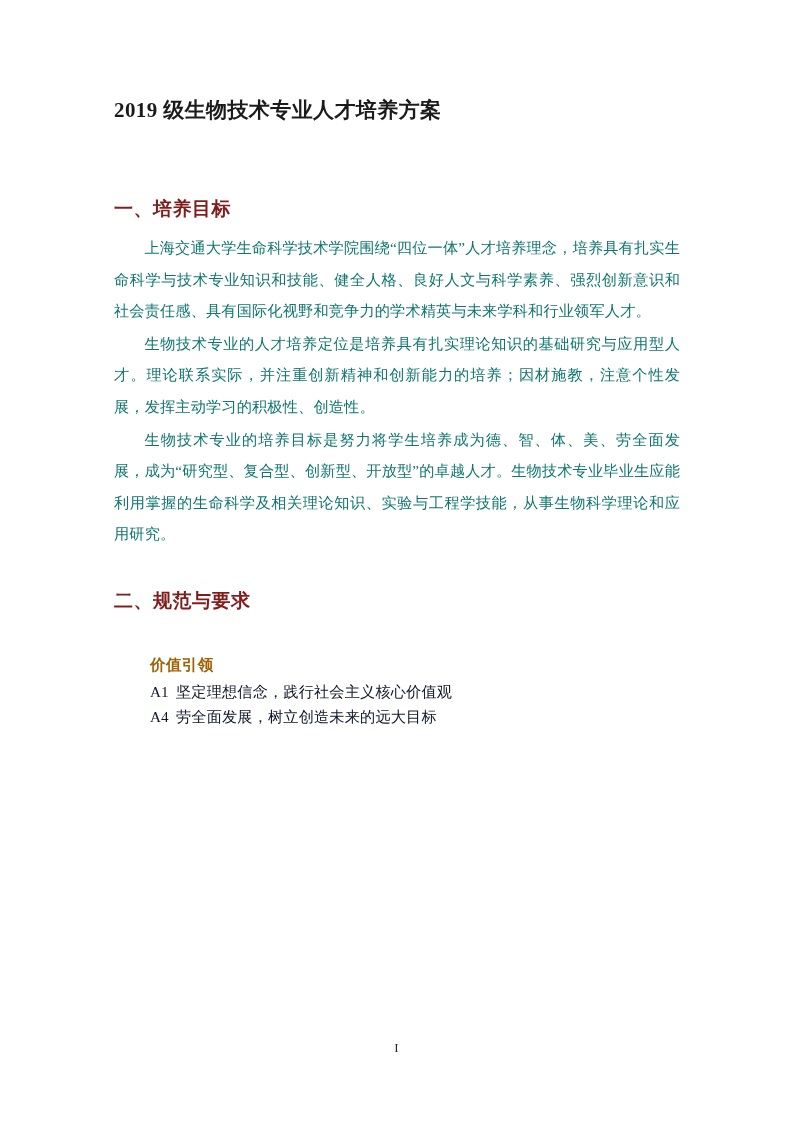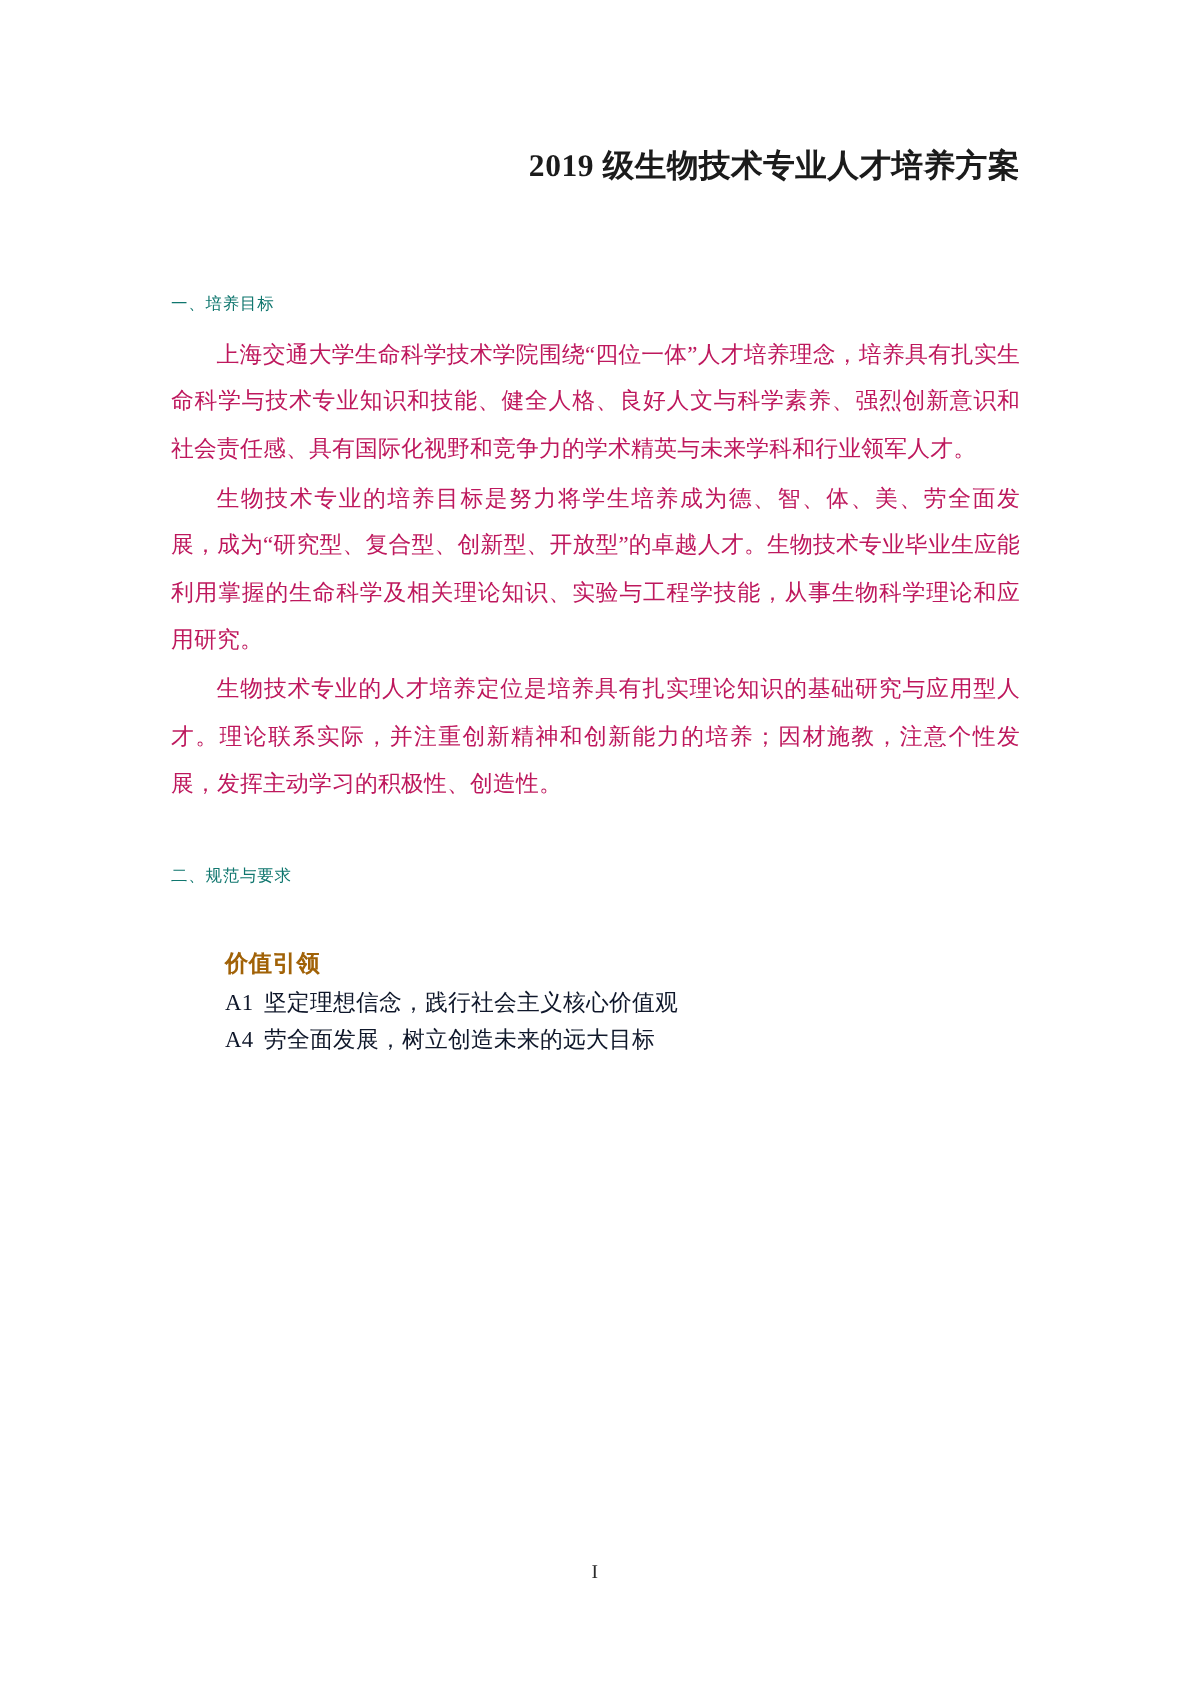--- a/index.html
+++ b/index.html
@@ -20,48 +20,48 @@
   }
   .content {
     position: absolute;
     left: 114px;
     top: 0;
     width: 566px;
   }
 
   
   .doc-title {
-    text-align: right;
+    text-align: left;
     font-size: 21px;
     font-weight: bold;
     letter-spacing: 0.4px;
     color: #1b1b1b;
     margin: 0;
     padding-top: 96px;
     line-height: 1.35;
     font-family: "Liberation Serif", "DejaVu Serif", serif;
   }
 
   
   .section-heading {
-    font-size: 11px;
-    font-weight: normal;
-    color: #0f766e;
+    font-size: 19px;
+    font-weight: bold;
+    color: #7f1d1d;
     margin: 0;
     line-height: 1.4;
     letter-spacing: 0.5px;
     font-family: "DejaVu Sans", "Liberation Sans", sans-serif;
   }
   .sec1-head { margin-top: 71px; }
   .sec2-head { margin-top: 37px; }
 
   
   .para {
     font-size: 15.2px;
-    color: #be185d;
+    color: #0f766e;
     line-height: 2.08;
     text-align: justify;
     text-justify: inter-ideograph;
     text-indent: 2em;
     margin: 0;
     letter-spacing: 0.15px;
     font-family: "Liberation Serif", "DejaVu Serif", serif;
   }
   .para.first { margin-top: 10px; }
   .para + .para { margin-top: 1px; }
@@ -110,22 +110,22 @@
 <body>
 
 <div class="page">
   <div class="content">
 
     <h1 class="doc-title">2019 级生物技术专业人才培养方案</h1>
 
     <h2 class="section-heading sec1-head">一、培养目标</h2>
 
     <p class="para first">上海交通大学生命科学技术学院围绕“四位一体”人才培养理念，培养具有扎实生命科学与技术专业知识和技能、健全人格、良好人文与科学素养、强烈创新意识和社会责任感、具有国际化视野和竞争力的学术精英与未来学科和行业领军人才。</p>
+    <p class="para">生物技术专业的人才培养定位是培养具有扎实理论知识的基础研究与应用型人才。理论联系实际，并注重创新精神和创新能力的培养；因材施教，注意个性发展，发挥主动学习的积极性、创造性。</p>
     <p class="para">生物技术专业的培养目标是努力将学生培养成为德、智、体、美、劳全面发展，成为“研究型、复合型、创新型、开放型”的卓越人才。生物技术专业毕业生应能利用掌握的生命科学及相关理论知识、实验与工程学技能，从事生物科学理论和应用研究。</p>
-    <p class="para">生物技术专业的人才培养定位是培养具有扎实理论知识的基础研究与应用型人才。理论联系实际，并注重创新精神和创新能力的培养；因材施教，注意个性发展，发挥主动学习的积极性、创造性。</p>
 
     <h2 class="section-heading sec2-head">二、规范与要求</h2>
 
 
     <div class="sub-block">
       <h3 class="sub-heading">价值引领</h3>
 
       <p class="outcome-item">
         <span class="outcome-code">A1</span><span>坚定理想信念，践行社会主义核心价值观</span>
       </p>

